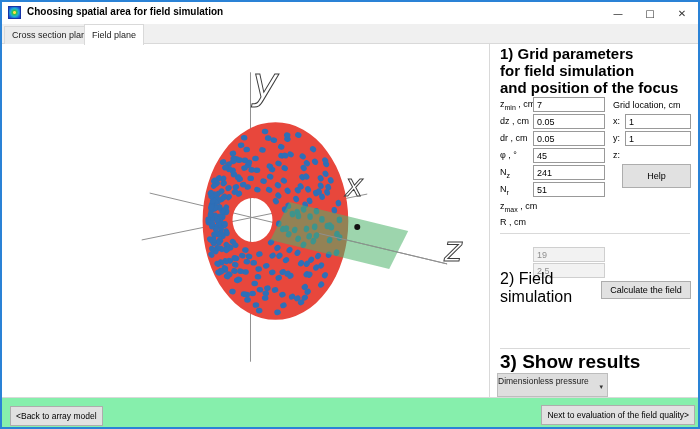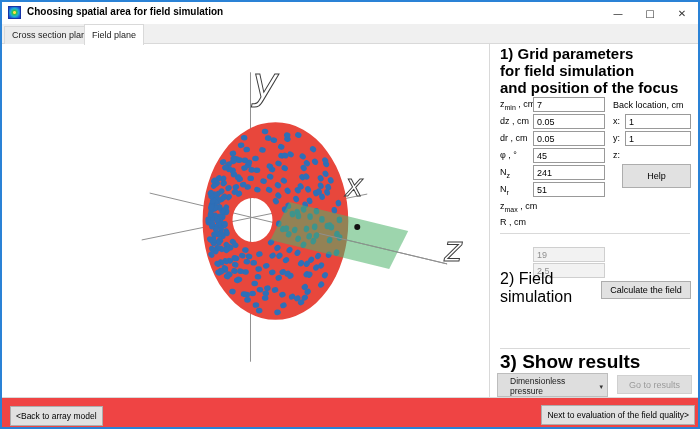--- a/index.html
+++ b/index.html
@@ -48,24 +48,24 @@
     background:#fff; font-size:9px; padding:0 3px; color:#000; font-family:inherit; }
   .btn { background:#e1e1e1; border:1px solid #adadad; font-size:9px; color:#000;
     font-family:inherit; display:flex; align-items:center; justify-content:center; white-space:nowrap; }
   .help-btn { position:absolute; left:126px; top:120px; width:69px; height:24px; }
   .calc-btn { position:absolute; left:105px; top:237px; width:90px; height:18px; }
   .go-btn { position:absolute; left:121px; top:331px; width:75px; height:19px;
     background:#dfdfdf; border:1px solid #d0d0d0; color:#9a9a9a; }
   .sep { position:absolute; left:4px; width:190px; height:1px; background:#d9d9d9; }
   .sep1 { top:189px; } .sep2 { top:304px; }
   .combo { position:absolute; left:1px; top:329px; width:111px; height:24px; background:#dedede;
-    border:1px solid #bdbdbd; font-size:8.5px; line-height:10px; color:#1a1a1a; padding:2px 14px 2px 12px; }
+    border:1px solid #bdbdbd; font-size:8.5px; line-height:10px; color:#1a1a1a; padding:2px 14px 2px 0; }
   .combo-arrow { position:absolute; right:4px; top:8px; font-size:7px; color:#333; }
   
-  .footer { position:absolute; left:0; top:395px; width:696px; height:30px; background:#ef4444;
+  .footer { position:absolute; left:0; top:395px; width:696px; height:30px; background:#86efac;
     border-top:1px solid #d9d9d9; }
   .back-btn { position:absolute; left:8px; top:8px; height:20px; padding:0 5px; font-size:8.5px; }
   .next-btn { position:absolute; right:3px; top:7px; height:20px; padding:0 5px; font-size:8.5px; }
 </style>
 </head>
 <body>
 
 <div class="window">
 
   <div class="titlebar">
@@ -389,42 +389,41 @@
     </div>
     <div class="grid-row" style="top:155px">
       <label class="glabel"><span>z</span><sub>max</sub><span> , cm</span></label>
       <input class="ginput" disabled="" value="19" style="">
     </div>
     <div class="grid-row" style="top:171px">
       <label class="glabel"><span>R</span><sub></sub><span> , cm</span></label>
       <input class="ginput" disabled="" value="2.5" style="">
     </div>
 
-    <div class="focus-heading">Back location, cm</div>
+    <div class="focus-heading">Grid location, cm</div>
     <span class="frow-label" style="top:70px">x:</span>
     <input class="finput" style="top: 70px;" value="1">
     <span class="frow-label" style="top:87px">y:</span>
     <input class="finput" style="top: 87px;" value="1">
     <span class="frow-label" style="top:104px">z:</span>
     <input class="finput" style="top: 92px; margin-top: 29px;" value="13">
 
     <div class="btn help-btn">Help</div>
 
     <div class="sep sep1"></div>
     <div class="h2">2) Field
 simulation</div>
     <div class="btn calc-btn">Calculate the field</div>
 
     <div class="sep sep2"></div>
     <div class="h3">3) Show results</div>
     <div class="combo">
       <span>Dimensionless pressure</span>
       <span class="combo-arrow">▾</span>
     </div>
-    <div class="btn go-btn">Go to results</div>
   </div>
 
   <div class="footer">
     <div class="btn back-btn">&lt;Back to array model</div>
     <div class="btn next-btn">Next to evaluation of the field quality&gt;</div>
   </div>
 
 </div>
 
 </body></html>

